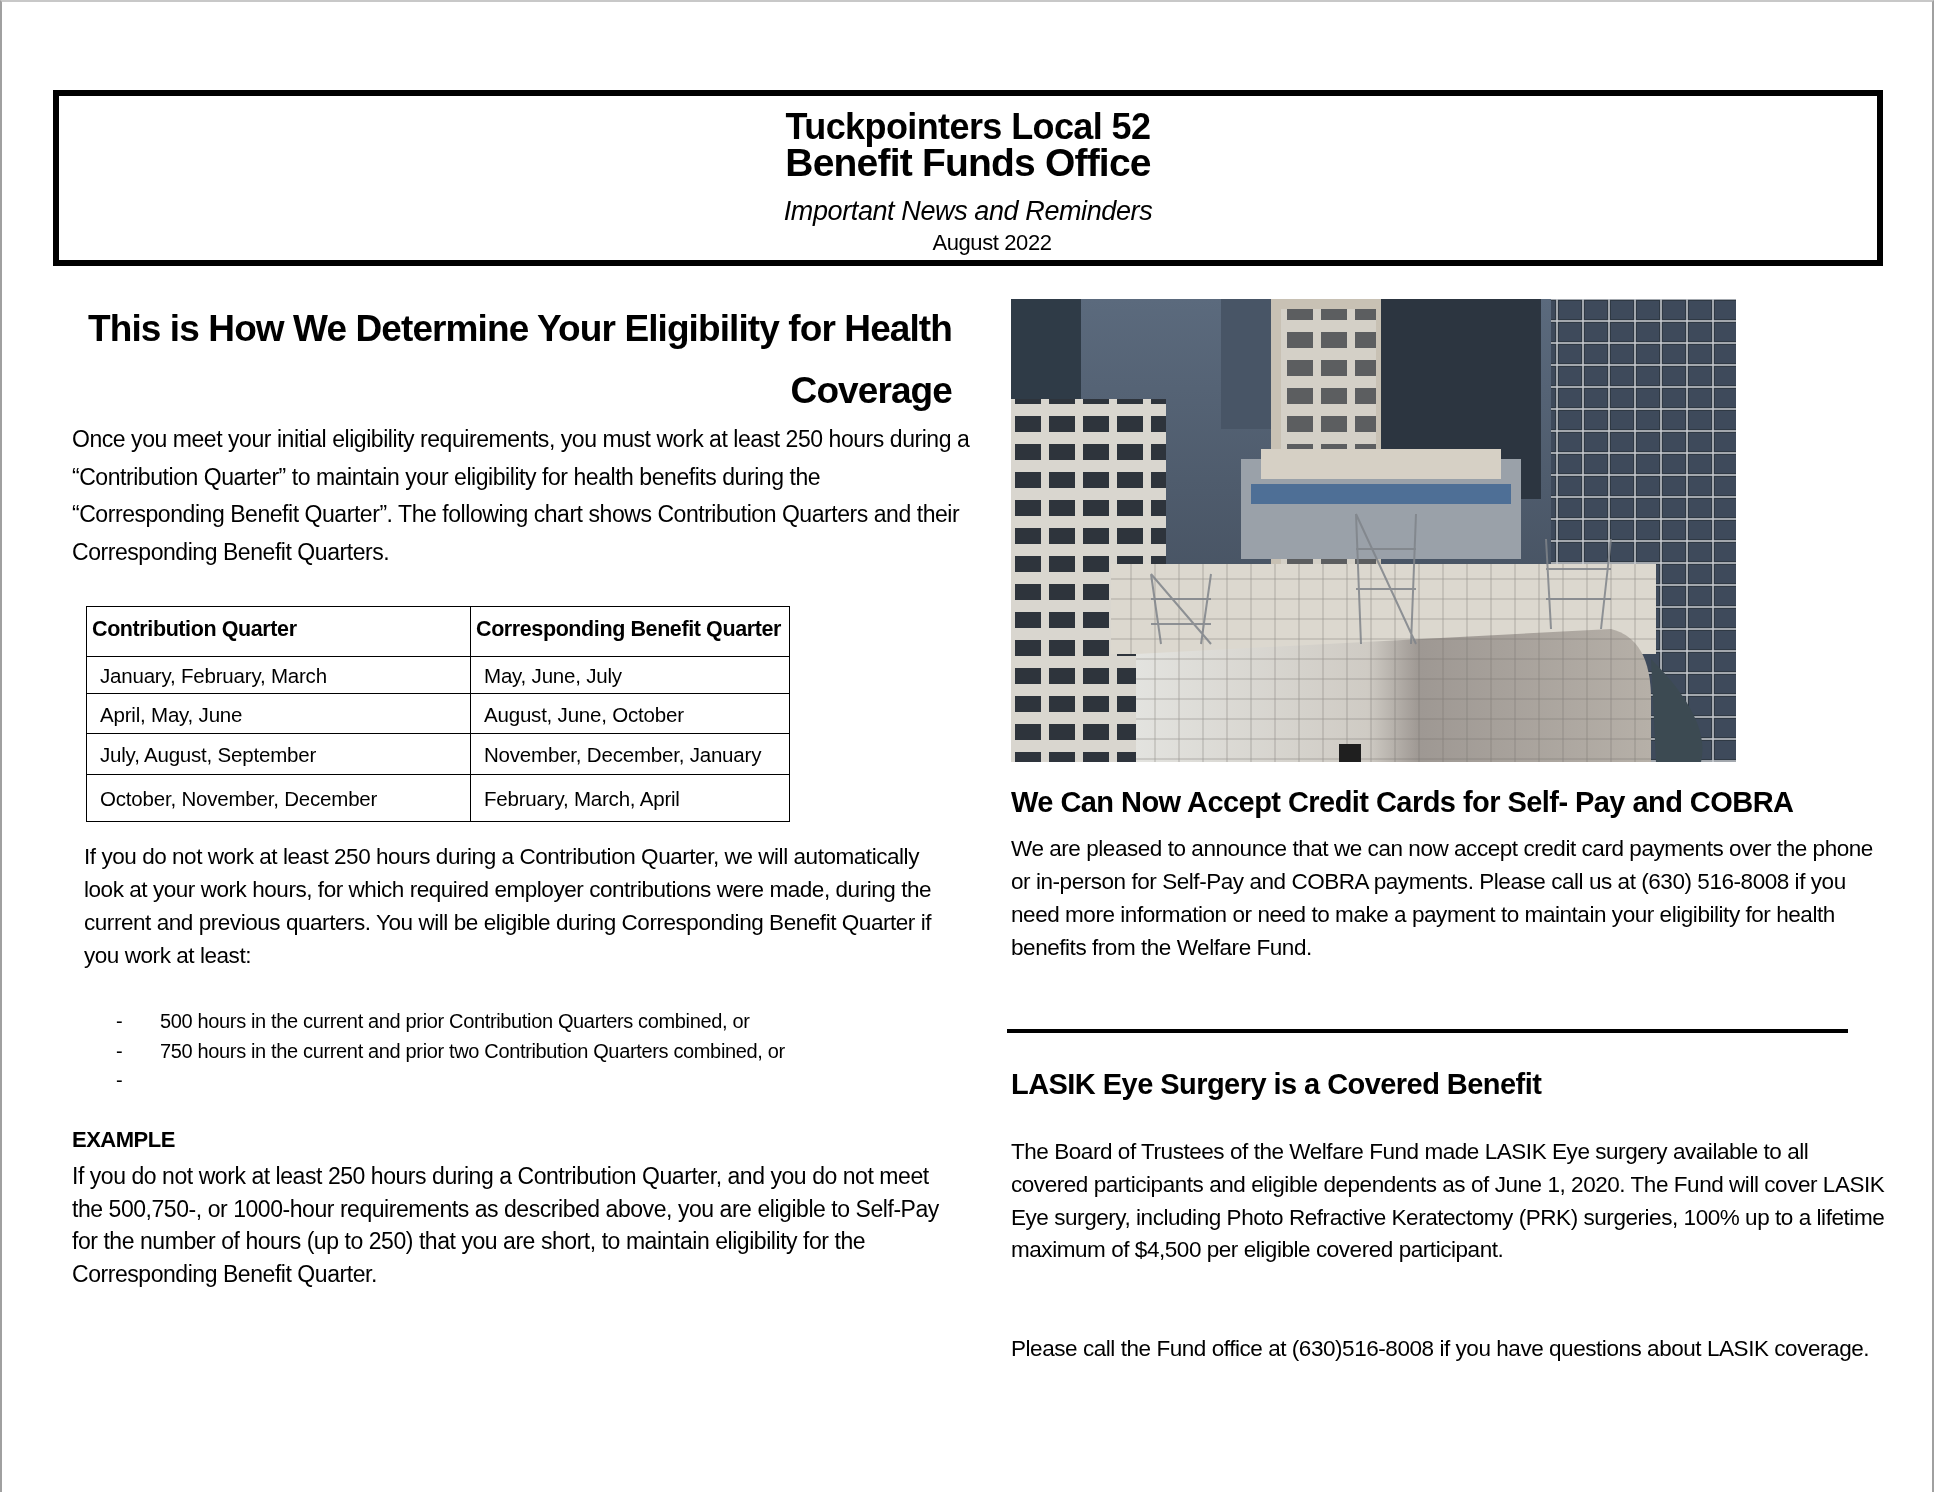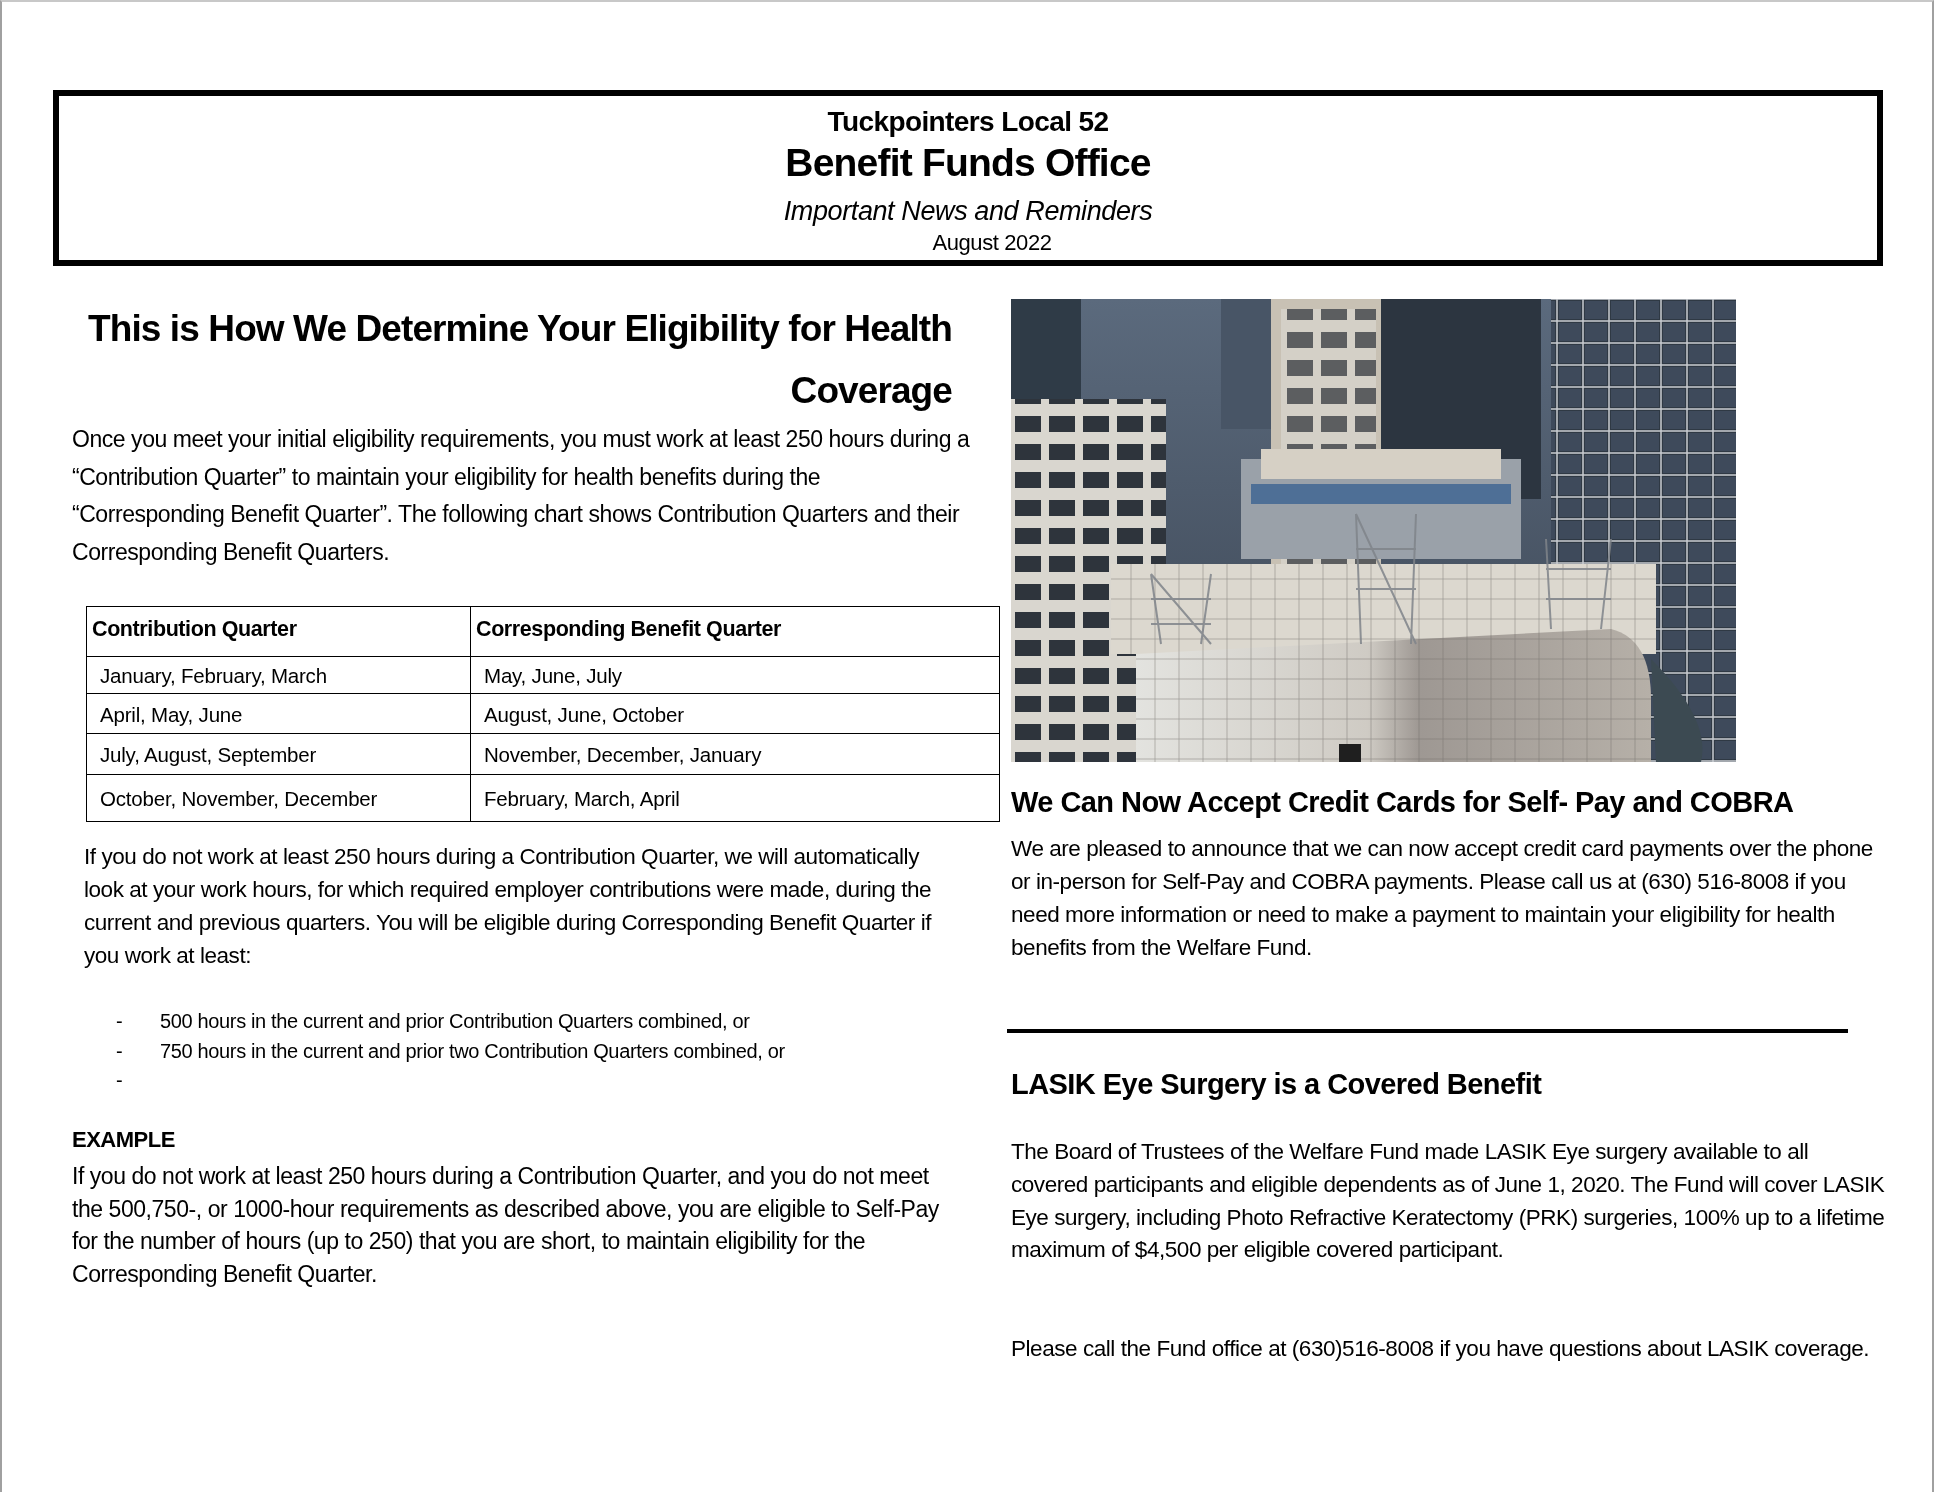--- a/index.html
+++ b/index.html
@@ -12,21 +12,21 @@
     position: absolute; left: 0; top: 0; width: 1934px; height: 1492px;
     box-sizing: border-box;
     border-top: 2px solid #c8c8c8;
     border-left: 2px solid #a0a0a0;
     border-right: 2px solid #a0a0a0;
   }
   .masthead {
     position: absolute; left: 53px; top: 90px; width: 1830px; height: 176px;
     box-sizing: border-box; border: 6px solid #000; text-align: center;
   }
-  .mh-org { position: absolute; left: 0; right: 0; top: 10px; font-weight: bold; font-size: 28px; letter-spacing: -0.6px; }
+  .mh-org { position: absolute; left: 0; right: 0; top: 10px; font-weight: bold; font-size: 36px; letter-spacing: -0.6px; }
   .mh-title { position: absolute; left: 0; right: 0; top: 45px; font-weight: bold; font-size: 39px; letter-spacing: -0.8px; }
   .mh-sub { position: absolute; left: 0; right: 0; top: 100px; font-style: italic; font-size: 27px; letter-spacing: -0.4px; }
   .mh-date { position: absolute; left: 0; right: 0; top: 134px; font-size: 22px; letter-spacing: -0.4px; padding-left: 48px; }
 
   .h-main {
     position: absolute; left: 72px; top: 298px; width: 880px;
     font-weight: bold; font-size: 37px; line-height: 62px; letter-spacing: -0.9px; margin: 0; text-align: right;
   }
   .p-body {
     position: absolute; margin: 0; font-size: 23px; letter-spacing: -0.45px;
@@ -38,21 +38,21 @@
     font-size: 20px; line-height: 29.5px; letter-spacing: -0.35px;
   }
   .bullets li { position: relative; padding-left: 48px; }
   .bullets .dash { position: absolute; left: 4px; top: 0; }
   .ex-label {
     position: absolute; left: 72px; top: 1127px; font-weight: bold; font-size: 22px; letter-spacing: -0.5px;
   }
   .p3 { left: 72px; top: 1160px; width: 880px; line-height: 32.5px; font-size: 23px; }
 
   table.quarters {
-    position: absolute; left: 86px; top: 606px; width: 914px;
+    position: absolute; left: 86px; top: 606px; width: 704px;
     border-collapse: collapse; font-size: 20.5px; letter-spacing: -0.2px;
   }
   table.quarters th, table.quarters td {
     border: 1.5px solid #000; text-align: left; vertical-align: middle;
   }
   table.quarters th { height: 45px; font-weight: bold; font-size: 21.5px; padding: 0 0 4px 5px; letter-spacing: -0.4px; }
   table.quarters td { padding: 2px 0 0 13px; }
   table.quarters th:first-child, table.quarters td:first-child { width: 370px; }
   tr.r1 td { height: 34px; } tr.r2 td { height: 37px; } tr.r3 td { height: 38px; } tr.r4 td { height: 44px; }
 

